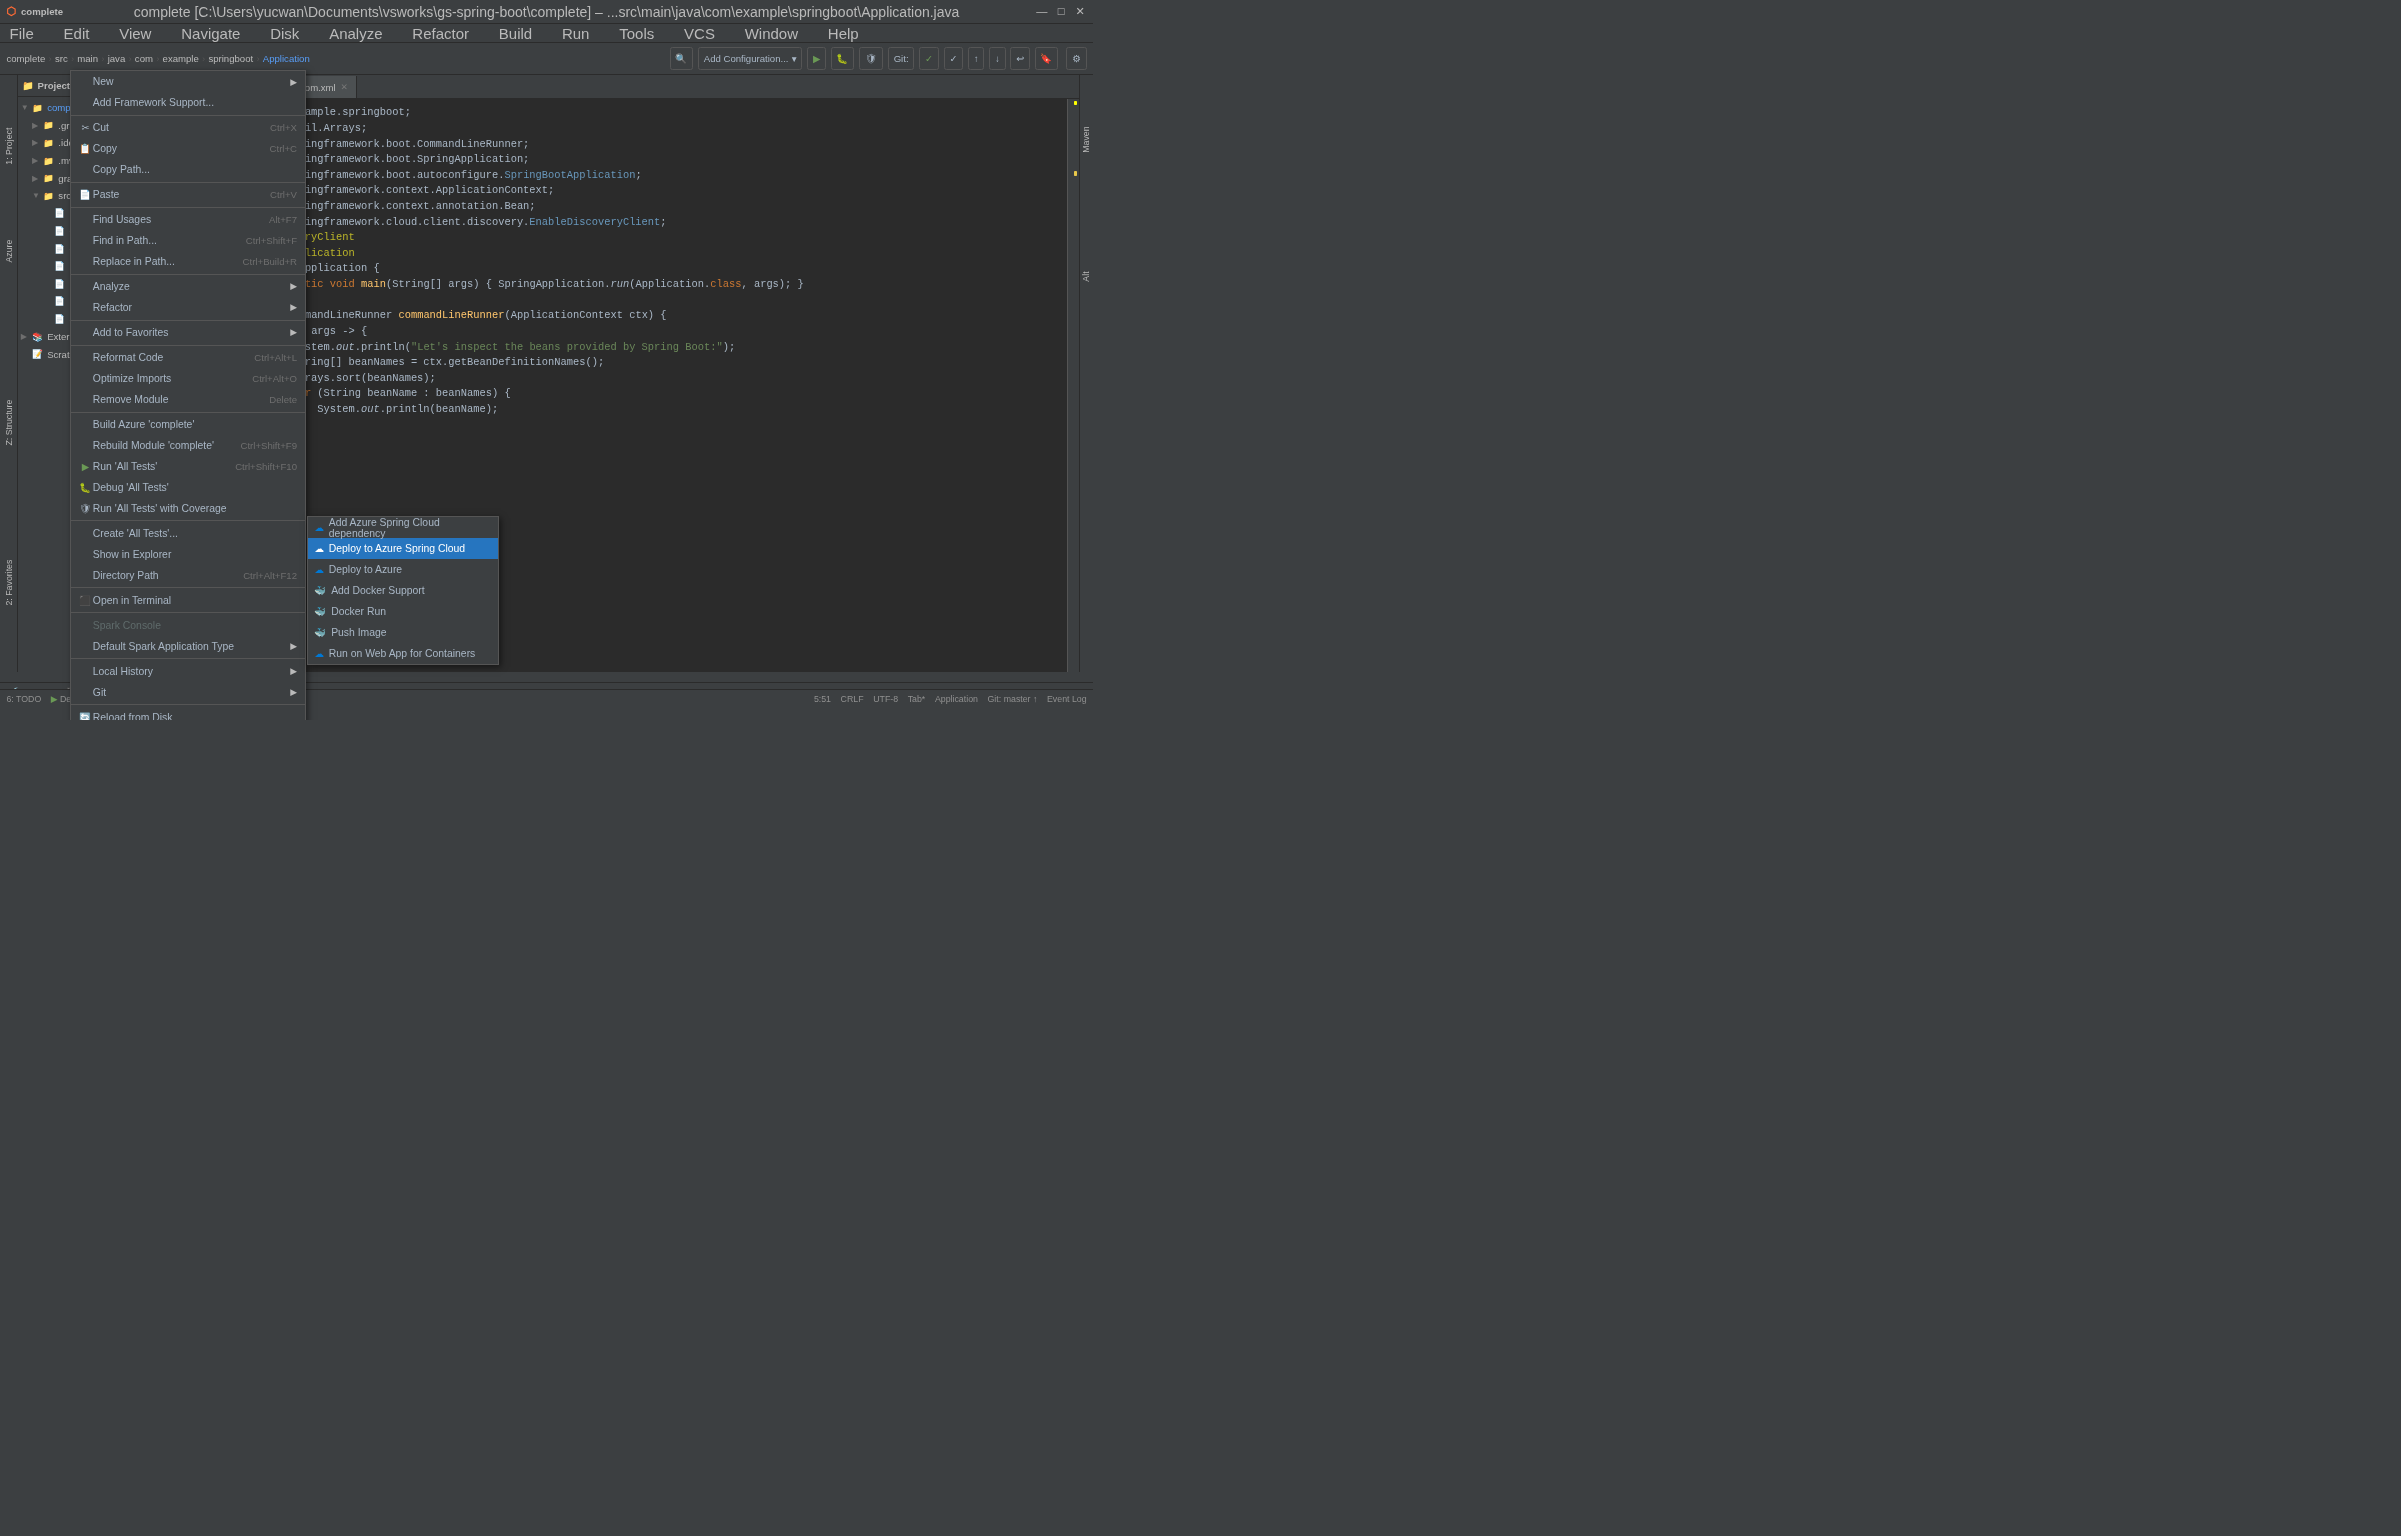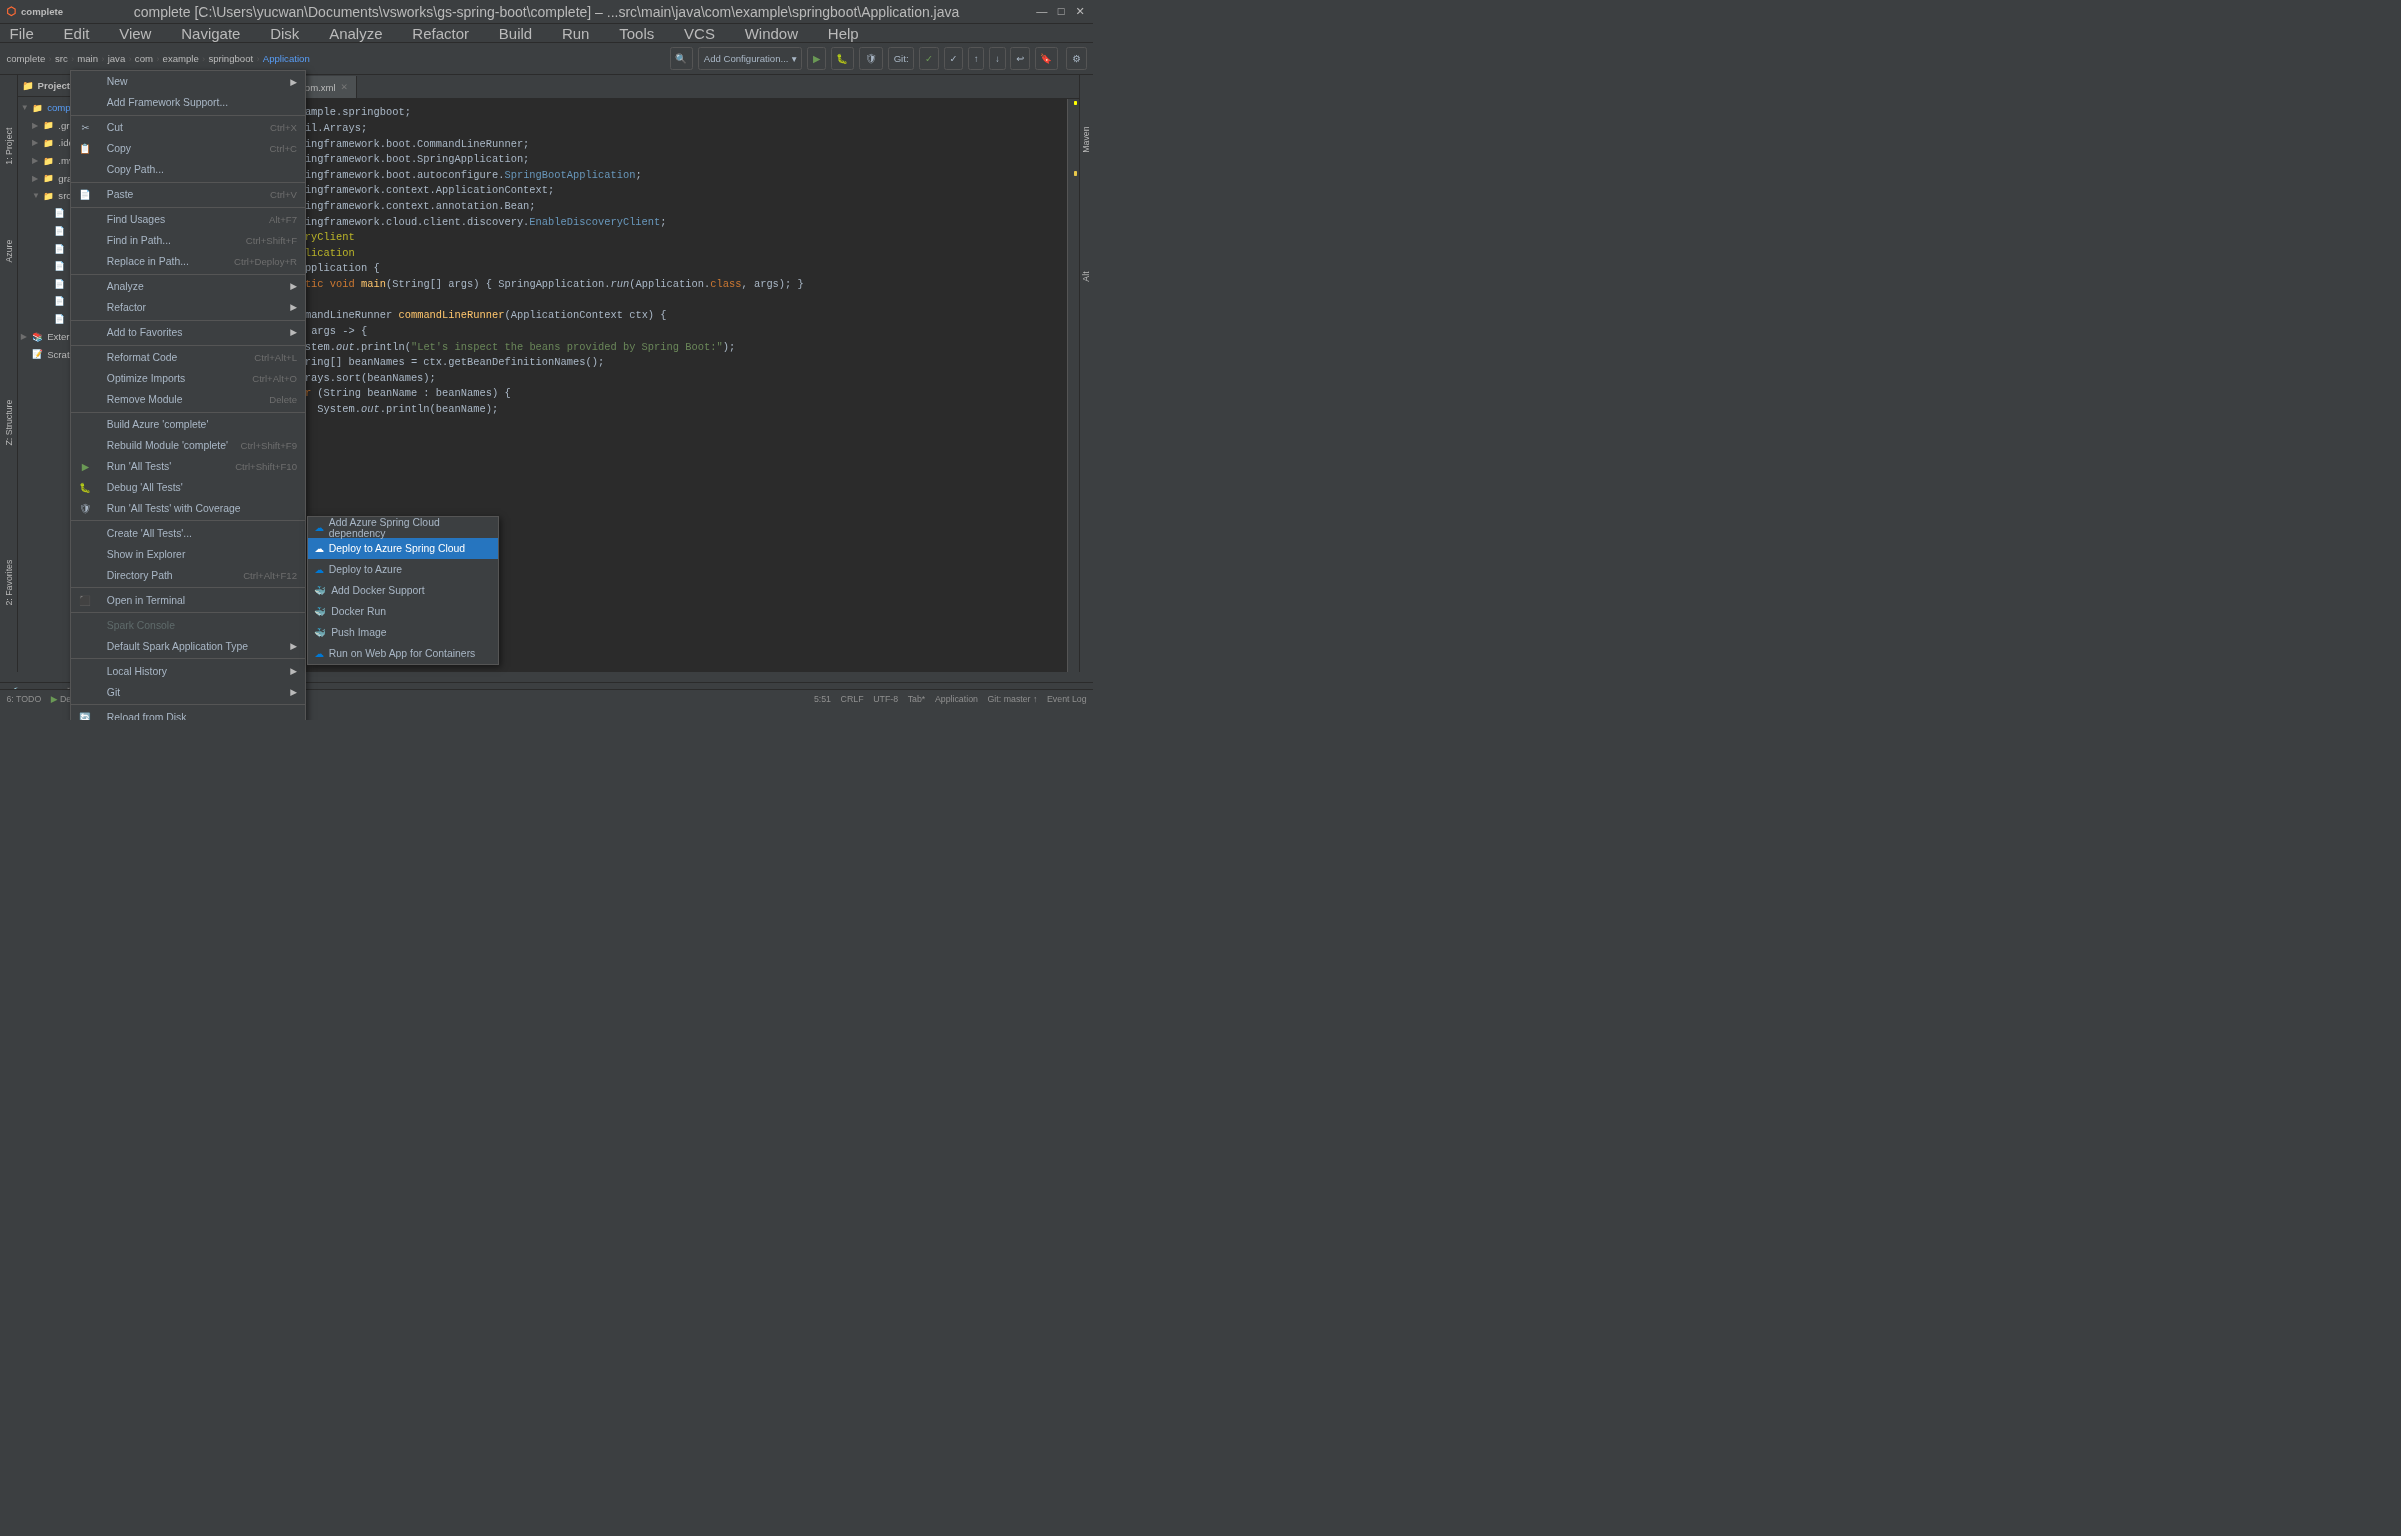--- a/index.html
+++ b/index.html
@@ -165,21 +165,21 @@
       height: 21px;
       display: flex;
       align-items: center;
       padding: 0 8px;
       cursor: pointer;
       justify-content: space-between;
       position: relative;
     }
     .ctx-item.disabled { color: #5f6b6b; }
     .ctx-item-left {
-      display: flex; align-items: center; gap: 15px;
+      display: flex; align-items: center; gap: 1px;
     }
     .ctx-icon {
       width: 12.8px; height: 12.8px;
       display: flex; align-items: center; justify-content: center;
       font-size: 9.6px;
       flex-shrink: 0;
     }
     .ctx-shortcut { color: #6e6e6e; font-size: 9.6px; }
     .ctx-arrow { color: #bababa; font-size: 8.8px; }
     .ctx-separator {
@@ -687,21 +687,21 @@
         <span class="ctx-icon"></span>
         <span>Find in Path...</span>
       </div>
     <span class="ctx-shortcut">Ctrl+Shift+F</span>
   </div>
   <div class="ctx-item">
     <div class="ctx-item-left">
         <span class="ctx-icon"></span>
         <span>Replace in Path...</span>
       </div>
-    <span class="ctx-shortcut">Ctrl+Deploy+R</span>
+    <span class="ctx-shortcut">Ctrl+Build+R</span>
   </div>
   <div class="ctx-separator"></div>
   <div class="ctx-item">
     <div class="ctx-item-left">
         <span class="ctx-icon"></span>
         <span>Analyze</span>
       </div>
     <span class="ctx-arrow">▶</span>
   </div>
   <div class="ctx-item">

